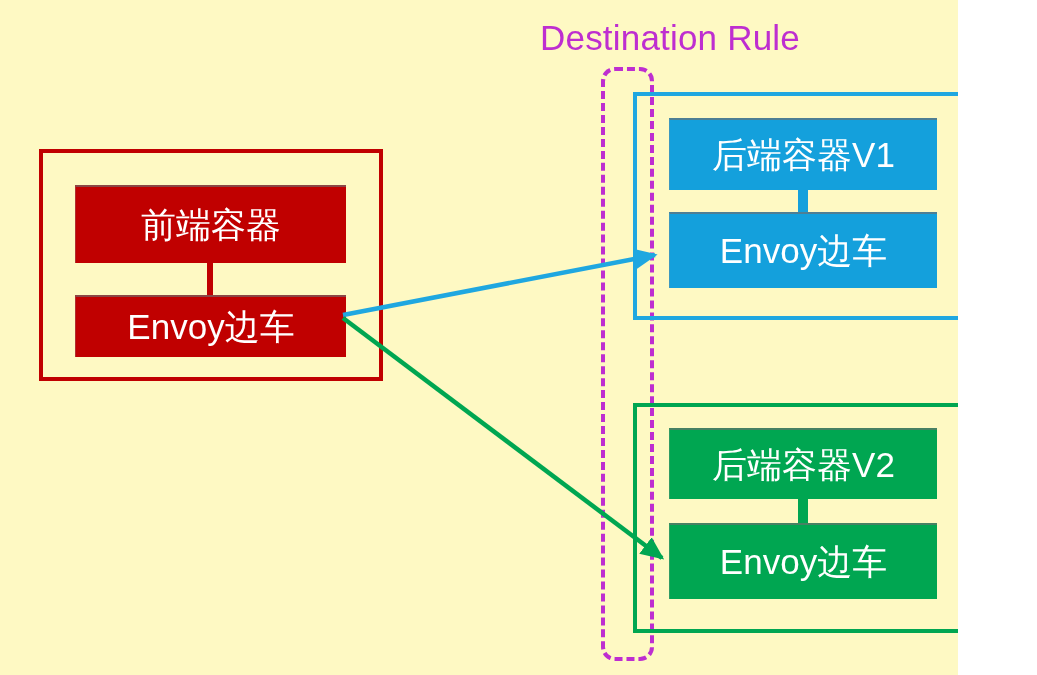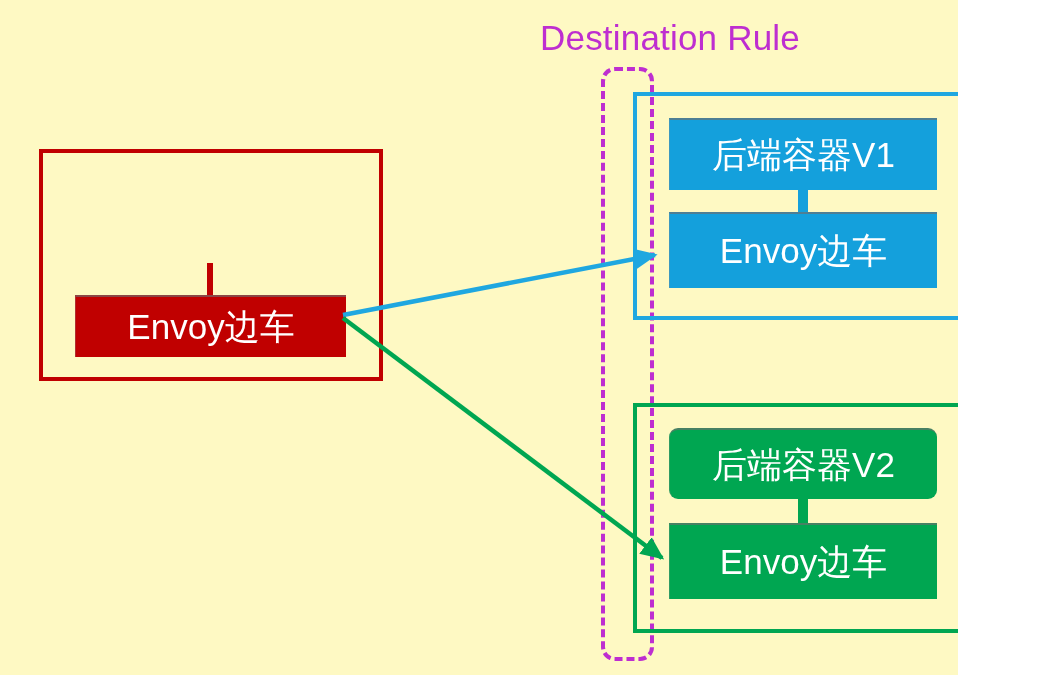--- a/index.html
+++ b/index.html
@@ -74,21 +74,21 @@
   .box-blue  { background: #14A0DC; }
   .box-green { background: #00A651; }
 
   
   .red-top    { left: 75px;  top: 185px; width: 271px; height: 78px; }
   .red-bottom { left: 75px;  top: 295px; width: 271px; height: 62px; }
   
   .blue-top    { left: 669px; top: 118px; width: 268px; height: 72px; }
   .blue-bottom { left: 669px; top: 212px; width: 268px; height: 76px; }
   
-  .green-top    { left: 669px; top: 428px; width: 268px; height: 71px; border-radius: 9px; }
+  .green-top    { left: 669px; top: 428px; width: 268px; height: 71px; }
   .green-bottom { left: 669px; top: 523px; width: 268px; height: 76px; }
 
   
   .connector { position: absolute; }
   .conn-red   { left: 207px; top: 263px; width: 6px;  height: 33px; background: #C00000; }
   .conn-blue  { left: 798px; top: 190px; width: 10px; height: 23px; background: #14A0DC; }
   .conn-green { left: 798px; top: 499px; width: 10px; height: 25px; background: #00A651; }
 
   
   .arrows {
@@ -106,20 +106,21 @@
 <div id="canvas">
 
   <div class="title">Destination Rule</div>
 
   <div class="dr-boundary"></div>
 
   <div class="group group-red"></div>
 
   <div class="connector conn-red"></div>
 
+  <div class="box box-red red-top">前端容器</div>
 
   <div class="box box-red red-bottom">Envoy边车</div>
 
   <div class="group group-blue"></div>
 
   <div class="connector conn-blue"></div>
 
   <div class="box box-blue blue-top">后端容器V1</div>
 
   <div class="box box-blue blue-bottom">Envoy边车</div>

